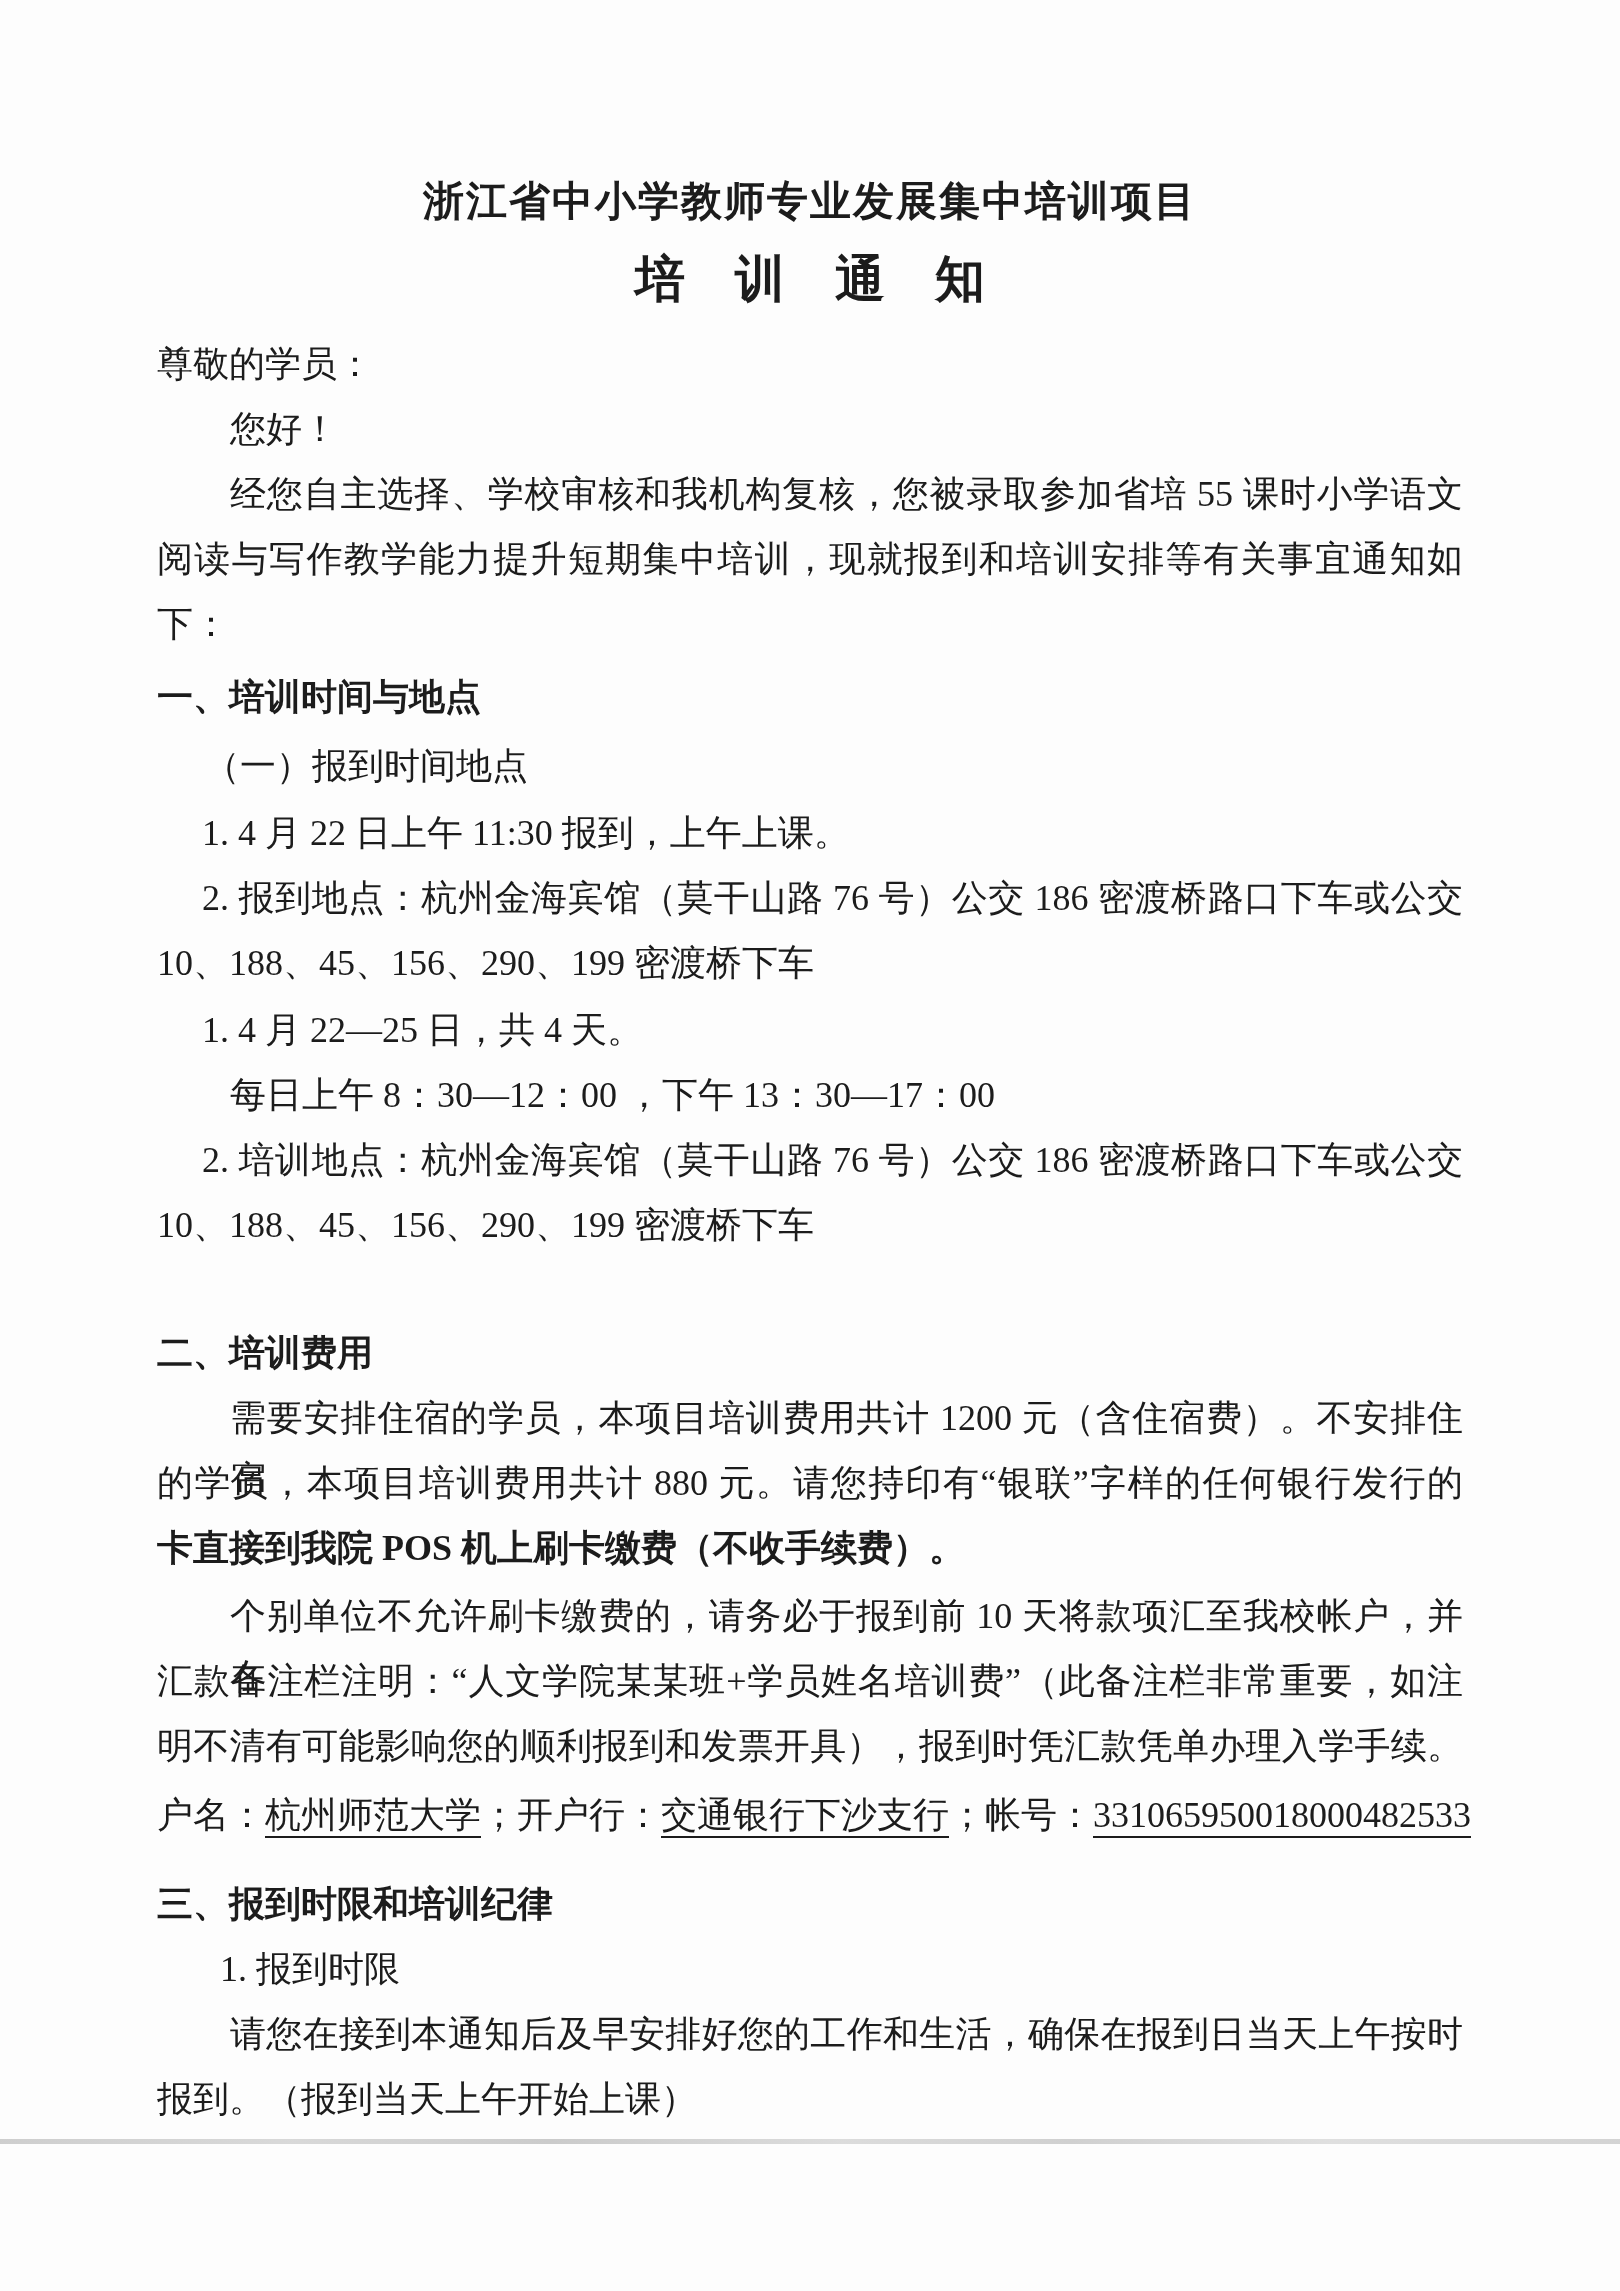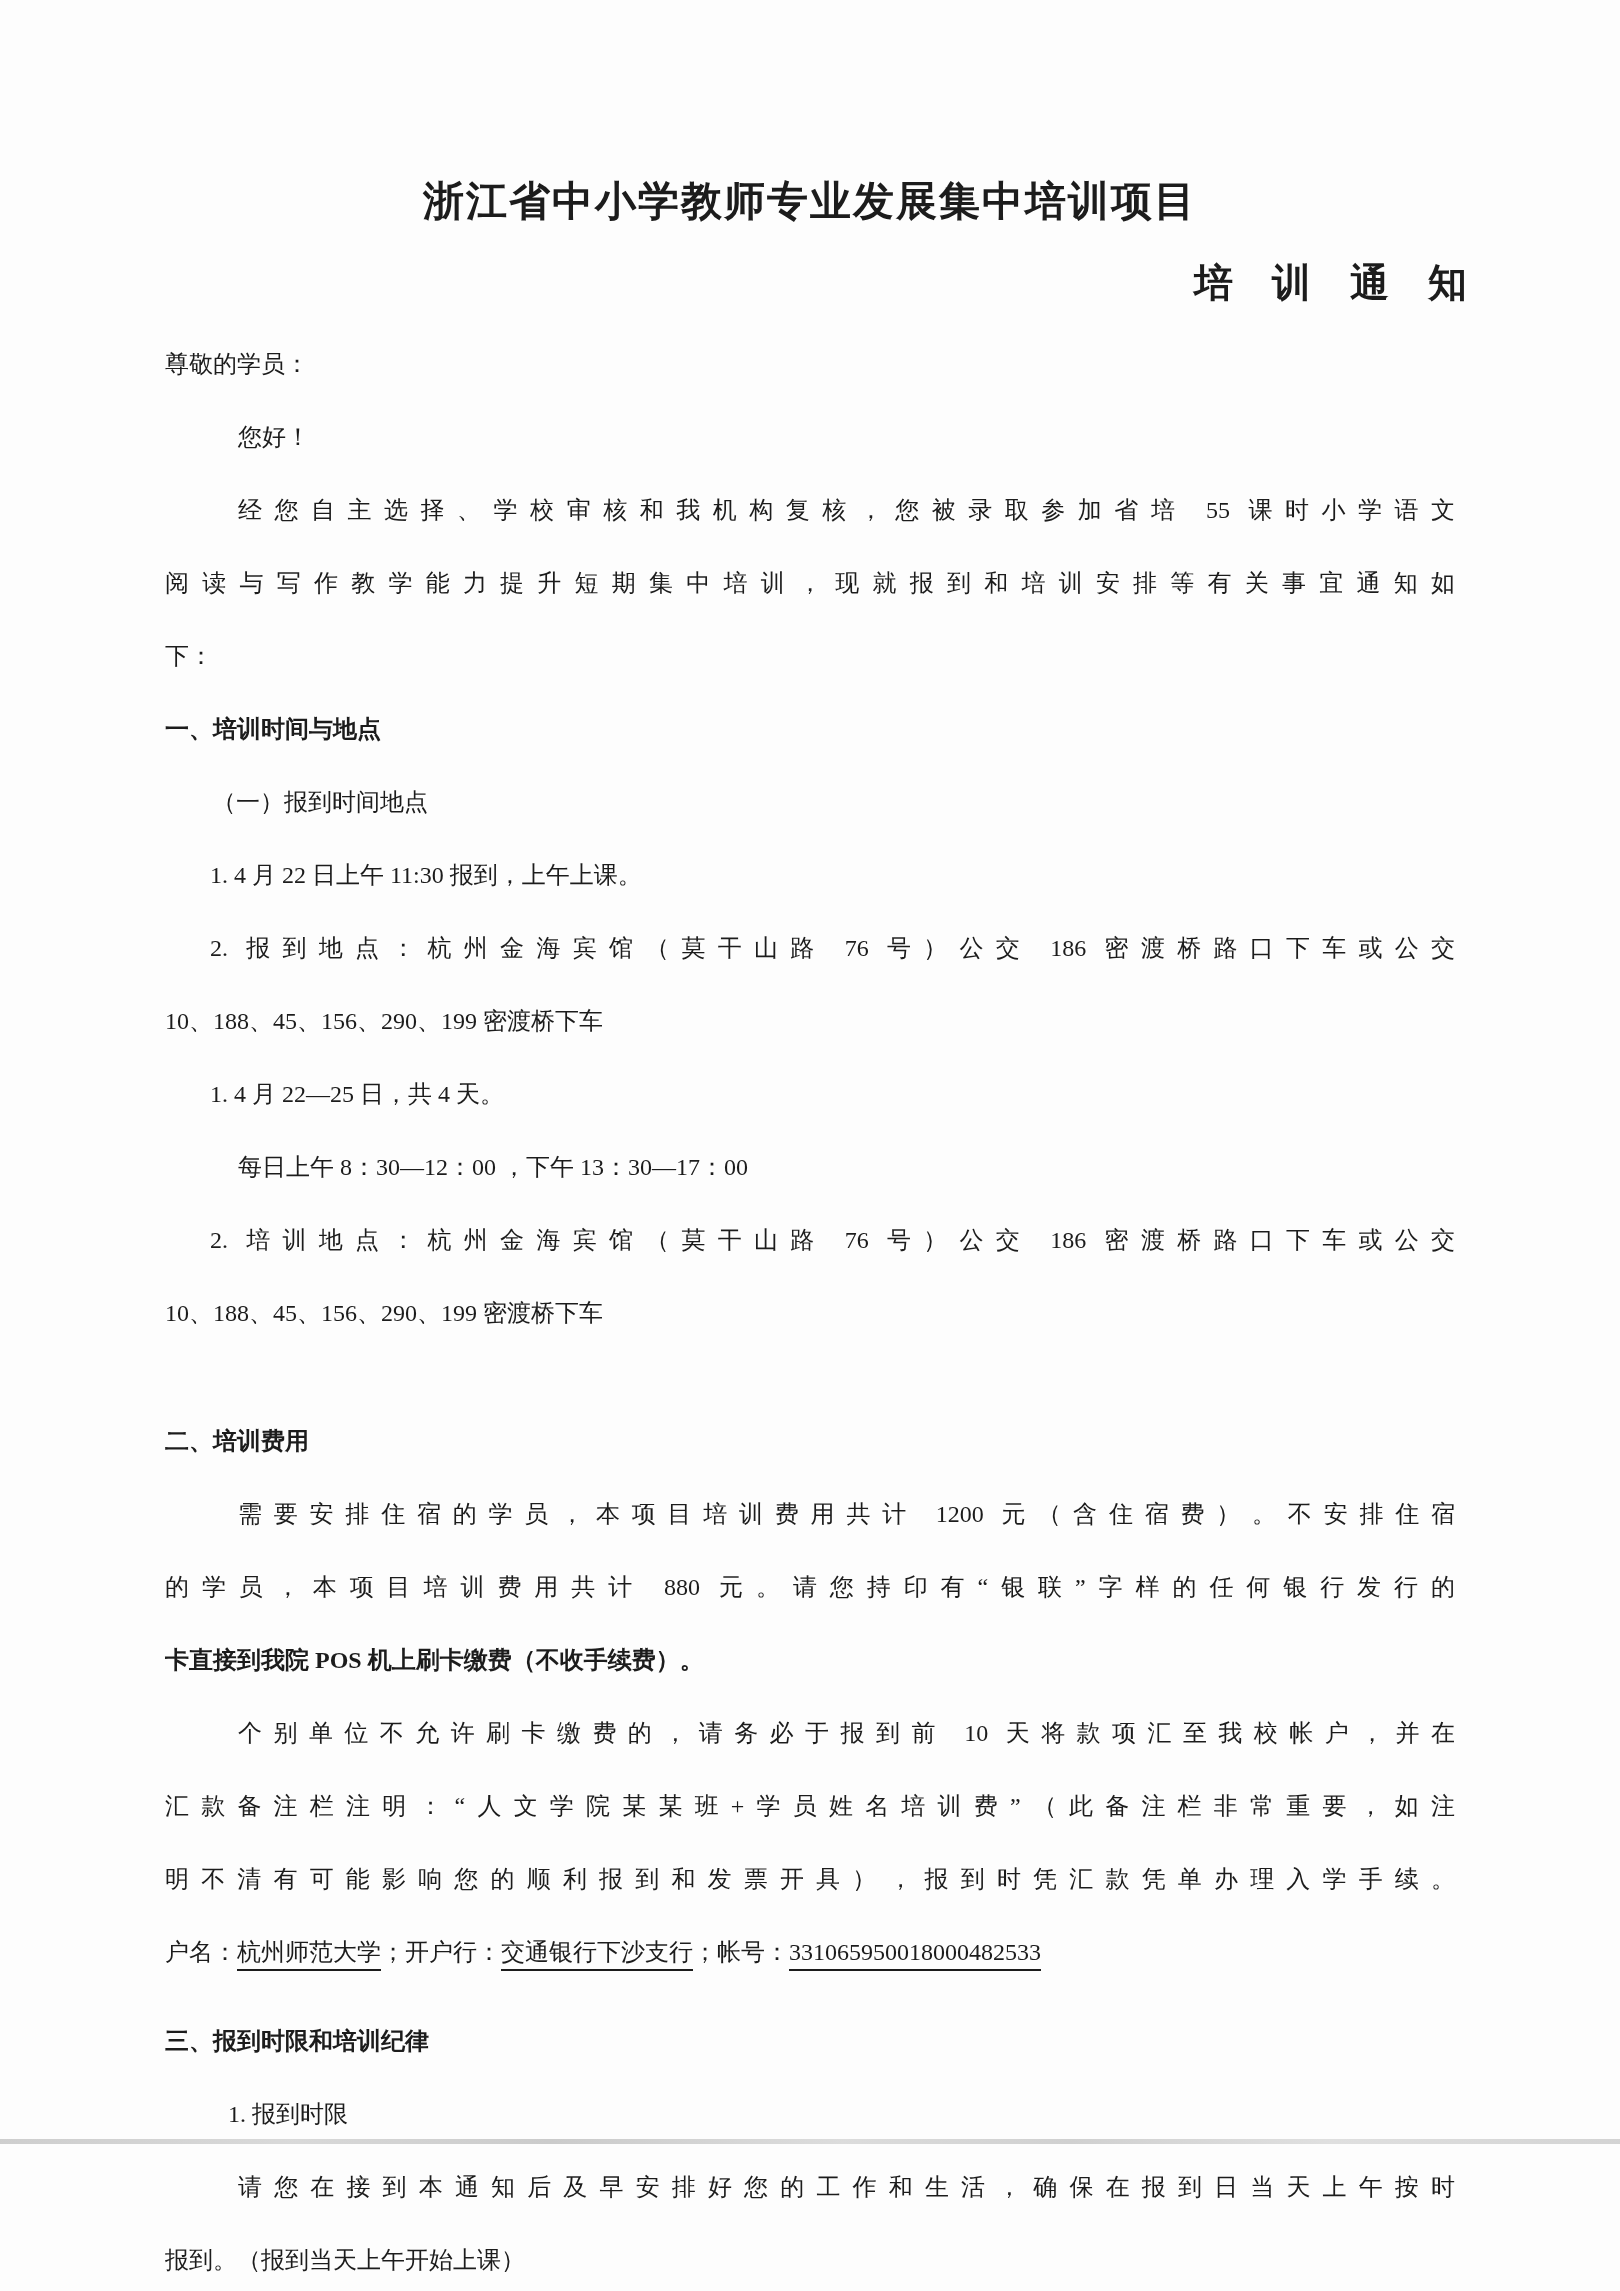--- a/index.html
+++ b/index.html
@@ -25,29 +25,30 @@
     line-height: 69px;
     text-align: center;
     font-size: 41px;
     font-weight: bold;
     letter-spacing: 2px;
   }
   .subtitle {
     margin: 15.7px 0 0 0;
     height: 61px;
     line-height: 61px;
-    text-align: right;
-    font-size: 39px;
+    text-align: center;
+    font-size: 50px;
     font-weight: bold;
+    font-family: Liberation Mono, monospace;
   }
   .line {
-    margin: 12px;
+    margin: 4px;
     height: 61px;
     line-height: 61px;
-    font-size: 24px;
+    font-size: 36px;
     white-space: nowrap;
   }
   .just {
     white-space: normal;
     text-align: justify;
     text-align-last: justify;
   }
   .h { font-weight: bold; }
   .ind2    { padding-left: 73px; }
   .ind-item{ padding-left: 45px; }

